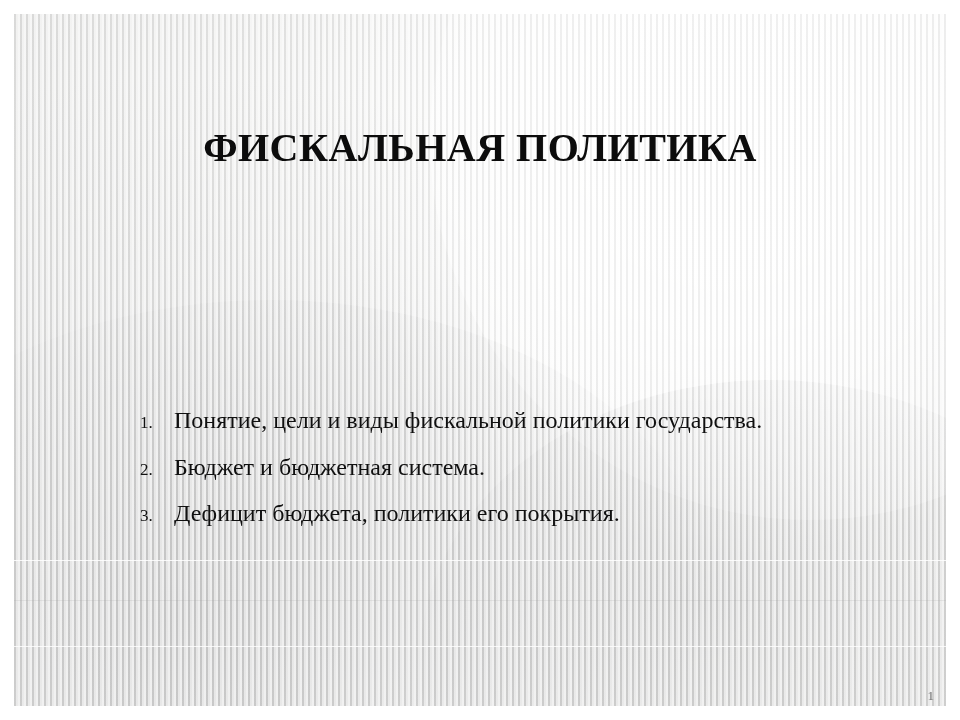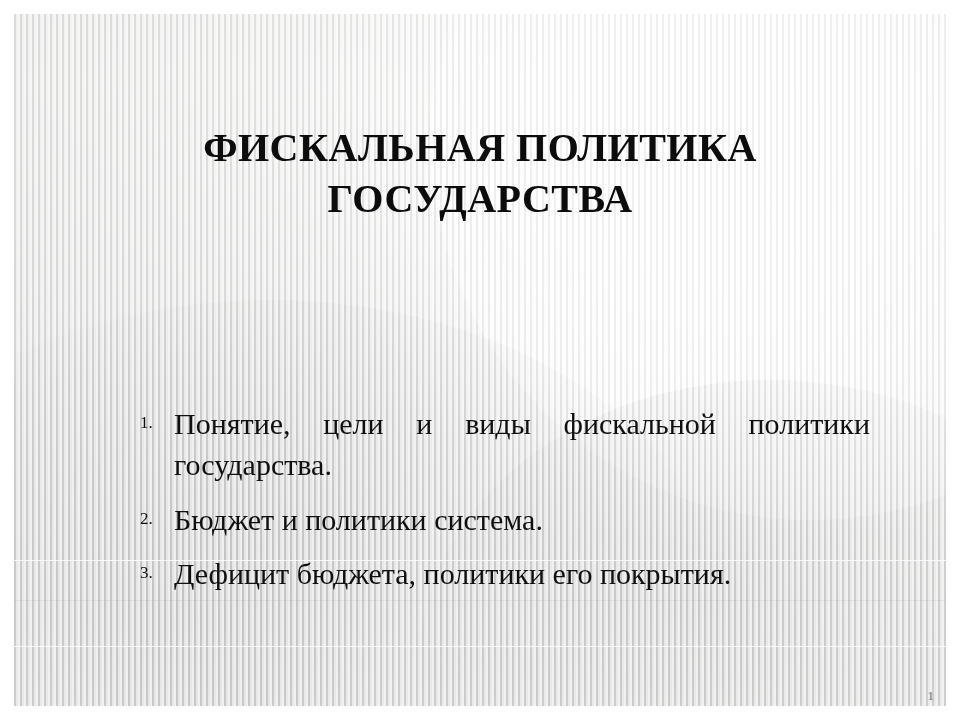--- a/index.html
+++ b/index.html
@@ -136,21 +136,21 @@
     font-family: "Liberation Serif", serif;
     font-size: 17px;
     color: #111111;
     padding-top: 9px;
     text-align: left;
   }
 
   .item-text {
     flex: 1 1 auto;
     font-family: "Liberation Serif", serif;
-    font-size: 30px;
+    font-size: 24px;
     line-height: 1.36;
     color: #101010;
     text-align: justify;
     text-justify: inter-word;
   }
 
   .item-text.no-justify {
     text-align: left;
   }
 
@@ -174,31 +174,30 @@
   <div class="bg-blob-c"></div>
   <div class="bg-stripes"></div>
   <div class="bg-band b1"></div>
   <div class="bg-band b2"></div>
   <div class="bg-band b3"></div>
 
   <div class="content">
 
     <div class="title">
       <div>ФИСКАЛЬНАЯ ПОЛИТИКА</div>
-      <div>ГОСУДАРСТВА</div>
     </div>
 
     <ol class="body-list">
       <li class="list-item">
         <span class="item-num">1.</span>
         <span class="item-text">Понятие, цели и виды фискальной политики государства.</span>
       </li>
       <li class="list-item">
         <span class="item-num">2.</span>
-        <span class="item-text no-justify">Бюджет  и политики система.</span>
+        <span class="item-text no-justify">Бюджет  и бюджетная система.</span>
       </li>
       <li class="list-item">
         <span class="item-num">3.</span>
         <span class="item-text no-justify">Дефицит бюджета, политики его покрытия.</span>
       </li>
     </ol>
 
     <div class="page-number">1</div>
   </div>
 

